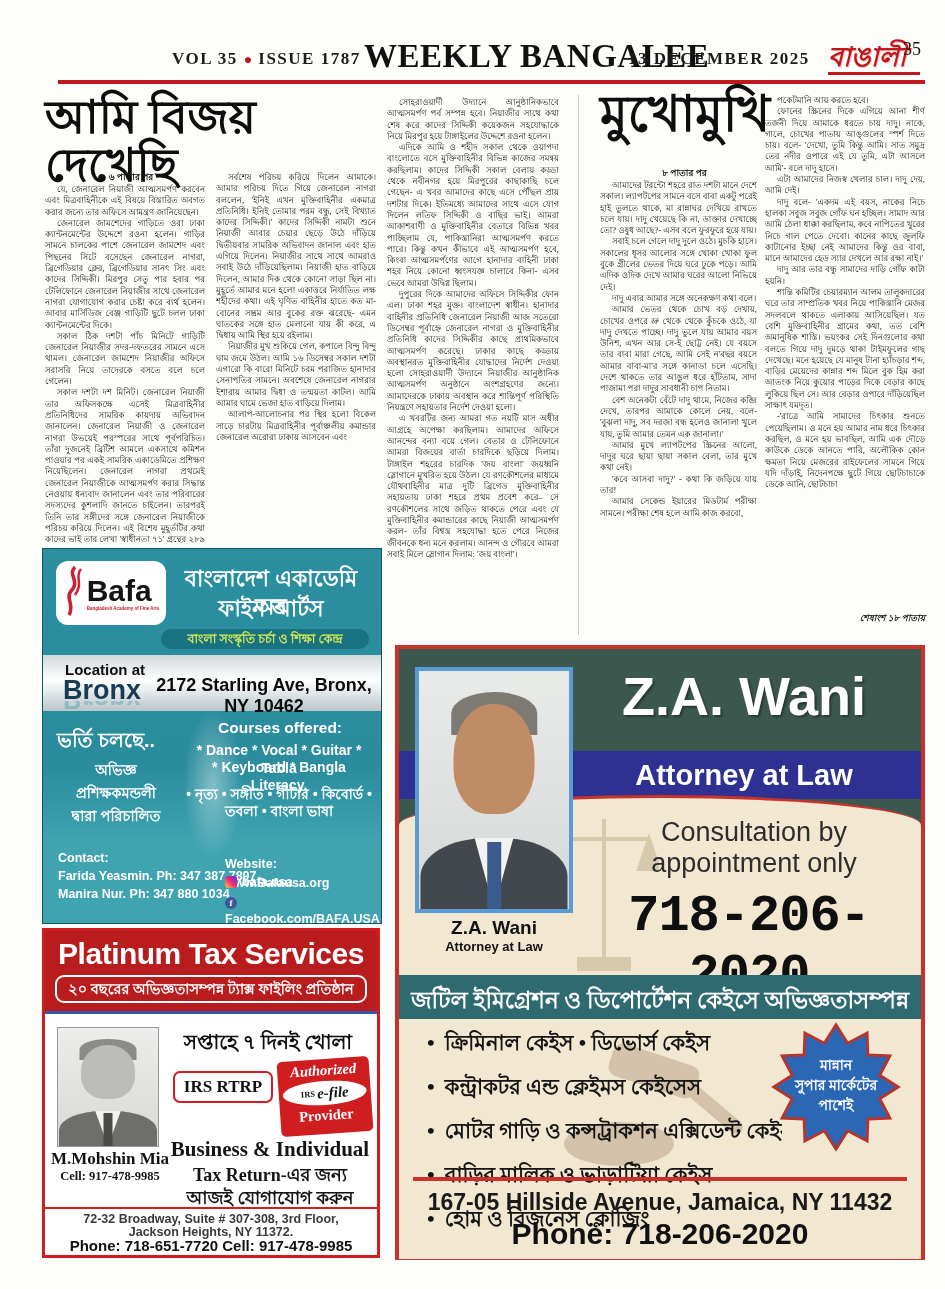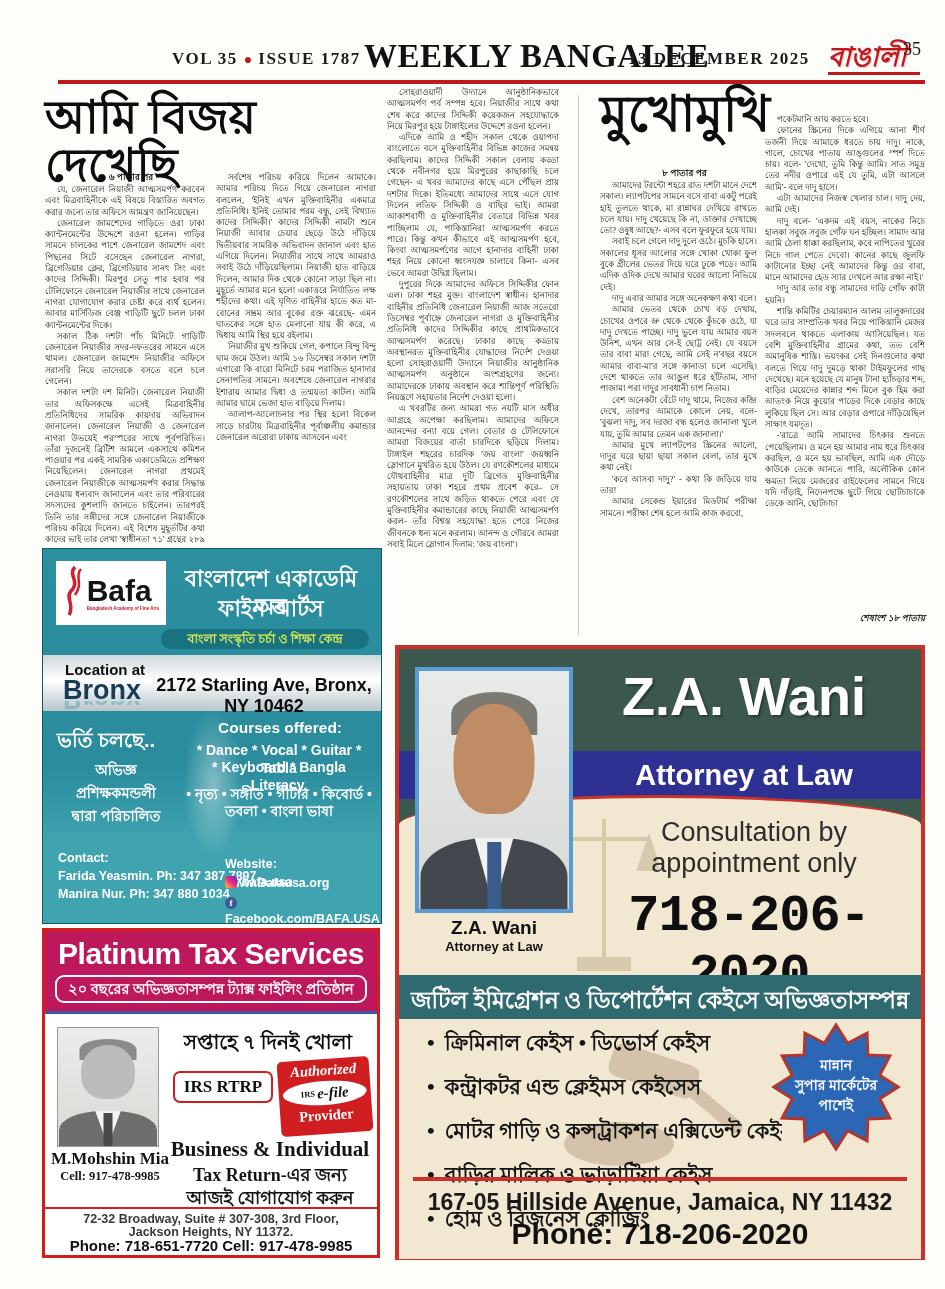--- a/index.html
+++ b/index.html
@@ -25,21 +25,21 @@
   .vdivider{width:1px;background:#c9c9c9;}
   
   .portrait{position:relative;overflow:hidden;}
   .portrait .p-head{position:absolute;left:50%;transform:translateX(-50%);top:14%;width:54%;height:46%;border-radius:48% 48% 42% 42%;}
   .portrait .p-hair{position:absolute;left:50%;transform:translateX(-50%);top:9%;width:57%;height:18%;border-radius:50% 50% 0 0;}
   .portrait .p-body{position:absolute;left:50%;transform:translateX(-50%);bottom:-6%;width:98%;height:36%;border-radius:45% 45% 0 0;}
   .portrait .p-shirt{position:absolute;left:50%;transform:translateX(-50%);bottom:0;width:26%;height:30%;background:#f2f2f0;clip-path:polygon(50% 100%,0 0,100% 0);}
   .portrait .p-tie{position:absolute;left:50%;transform:translateX(-50%);bottom:0;width:9%;height:28%;}
   
   .bafa{background:linear-gradient(180deg,#2b8fa0 0%,#2a8c9d 58%,#3fa3b0 78%,#3fa3b0 100%);border:1.5px solid #0f5864;}
-  .bafa-logo-box{background:#fff;border-radius:0;display:flex;align-items:center;justify-content:center;gap:2px;}
+  .bafa-logo-box{background:#fff;border-radius:12px;display:flex;align-items:center;justify-content:center;gap:2px;}
   .bafa-logo-text{font-family:"Liberation Sans",sans-serif;font-weight:bold;font-size:30px;color:#141414;line-height:1;}
   .bafa-logo-tag{font-family:"Liberation Sans",sans-serif;font-size:4.5px;color:#c02030;font-weight:bold;}
   .bafa-title{font-family:"Liberation Sans",sans-serif;font-weight:bold;color:#fff;font-size:22px;text-align:center;line-height:1.25;}
   .bafa-sub{background:#18727f;border-radius:10px;color:#cfe75a;font-size:12.5px;text-align:center;font-weight:bold;line-height:20px;}
   .bafa-loc{background:linear-gradient(180deg,#cfd8db,#ffffff 45%,#b9c6cb);}
   .bafa-loc-label{font-family:"Liberation Sans",sans-serif;font-weight:bold;font-size:15px;color:#101010;}
   .bafa-bronx{font-family:"Liberation Sans",sans-serif;font-weight:bold;font-size:27px;color:#173c54;line-height:.95;}
   .bafa-bronx-r{transform:scaleY(-1);opacity:.35;color:#2e8fa0;}
   .bafa-addr{font-family:"Liberation Sans",sans-serif;font-weight:bold;font-size:18px;color:#0c0c0c;text-align:center;}
   .bafa-white{color:#fff;font-family:"Liberation Sans",sans-serif;}
@@ -47,21 +47,21 @@
   .bafa-trainers div{font-size:14.5px;font-weight:600;text-align:center;line-height:1.6;}
   .bafa-courses-label{font-size:15.5px;font-weight:bold;}
   .bafa-course{font-size:14px;font-weight:bold;text-align:center;line-height:1.3;}
   .bafa-contact{font-size:12.5px;font-weight:bold;line-height:1.5;}
   .soc-icon{display:inline-block;width:12px;height:12px;border-radius:3px;vertical-align:-2px;margin-right:5px;}
   .ig{background:linear-gradient(45deg,#f9ce34,#ee2a7b,#6228d7);}
   .fb{background:#3b5998;border-radius:50%;color:#fff;font-size:9px;font-weight:bold;text-align:center;line-height:12px;font-family:"Liberation Serif",serif;}
   .bafa-glow{background:radial-gradient(ellipse at center,rgba(255,255,255,.4),rgba(255,255,255,0) 70%);}
   
   .plat{background:#fff;border:3px solid #cf1d20;}
-  .plat-head{background:#be185d;}
+  .plat-head{background:#b91c1c;}
   .plat-title{font-family:"Liberation Sans",sans-serif;font-weight:bold;font-size:30px;color:#fff;text-align:center;letter-spacing:-.5px;}
   .plat-tag{border:2px solid #fff;border-radius:9px;color:#fff;font-weight:bold;font-size:14.5px;text-align:center;line-height:24px;}
   .plat-blue{background:#3a57a7;height:3px;}
   .plat-open{font-weight:bold;font-size:20px;text-align:center;color:#0d0d0d;}
   .plat-irs{border:2.5px solid #cf1d20;border-radius:7px;font-weight:bold;font-size:17px;text-align:center;line-height:28px;color:#111;}
   .plat-badge{background:#cf1d20;border-radius:5px;transform:rotate(-4deg);color:#fff;text-align:center;padding-top:3px;}
   .plat-badge .auth{font-style:italic;font-weight:bold;font-size:14.5px;}
   .plat-badge .oval{background:#fff;border-radius:50%;width:84px;height:24px;margin:2px auto;color:#111;
         display:flex;align-items:center;justify-content:center;font-weight:bold;}
   .plat-badge .oval .irs{font-size:8.5px;margin-right:2px;}
@@ -120,21 +120,21 @@
         <p>সকাল দশটা দশ মিনিট। জেনারেল নিয়াজী তার অফিসকক্ষে এসেই মিত্রবাহিনীর প্রতিনিধিদের সামরিক কায়দায় অভিবাদন জানালেন। জেনারেল নিয়াজী ও জেনারেল নাগরা উভয়েই পরস্পরের সাথে পূর্বপরিচিত। তাঁরা দুজনেই ব্রিটিশ আমলে একসাথে কমিশন পাওয়ার পর একই সামরিক একাডেমিতে প্রশিক্ষণ নিয়েছিলেন। জেনারেল নাগরা প্রথমেই জেনারেল নিয়াজীকে আত্মসমর্পণ করার সিদ্ধান্ত নেওয়ায় ধন্যবাদ জানালেন এবং তার পরিবারের সদস্যদের কুশলাদি জানতে চাইলেন। তারপরই তিনি তার সঙ্গীদের সঙ্গে জেনারেল নিয়াজীকে পরিচয় করিয়ে দিলেন। এই বিশেষ মুহূর্তটির কথা কাদের ভাই তার লেখা 'স্বাধীনতা ৭১' গ্রন্থের ২৮৯ পৃষ্ঠায় এইভাবে বর্ণনা দিয়েছেন:</p>
       </div>
   </div>
   <div class="abs bodycol" style="left:216px;top:172px;width:160px;height:372px;">
     <div>
         <p>সর্বশেষ পরিচয় করিয়ে দিলেন আমাকে। আমার পরিচয় দিতে গিয়ে জেনারেল নাগরা বললেন, 'ইনিই এখন মুক্তিবাহিনীর একমাত্র প্রতিনিধি। ইনিই তোমার পরম বন্ধু, সেই বিখ্যাত কাদের সিদ্দিকী।' কাদের সিদ্দিকী নামটা শুনে নিয়াজী আবার চেয়ার ছেড়ে উঠে দাঁড়িয়ে দ্বিতীয়বার সামরিক অভিবাদন জানাল এবং হাত এগিয়ে দিলেন। নিয়াজীর সাথে সাথে আমরাও সবাই উঠে দাঁড়িয়েছিলাম। নিয়াজী হাত বাড়িয়ে দিলেন, আমার দিক থেকে কোনো সাড়া ছিল না। মুহূর্তে আমার মনে হলো একাত্তরে নির্যাতিত লক্ষ শহীদের কথা। এই ঘৃণিত বাহিনীর হাতে কত মা-বোনের সম্ভ্রম আর বুকের রক্ত ঝরেছে- এমন ঘাতকের সঙ্গে হাত মেলানো যায় কী করে, এ দ্বিধায় আমি স্থির হয়ে রইলাম।</p>
         <p>নিয়াজীর মুখ শুকিয়ে গেল, কপালে বিন্দু বিন্দু ঘাম জমে উঠল। আমি ১৬ ডিসেম্বর সকাল দশটা এগারো কি বারো মিনিটে চরম পরাজিত হানাদার সেনাপতির সামনে। অবশেষে জেনারেল নাগরার ইশারায় আমার দ্বিধা ও তন্ময়তা কাটল। আমি আমার ঘামে ভেজা হাত বাড়িয়ে দিলাম।</p>
         <p>আলাপ-আলোচনার পর স্থির হলো বিকেল সাড়ে চারটায় মিত্রবাহিনীর পূর্বাঞ্চলীয় কমান্ডার জেনারেল অরোরা ঢাকায় আসবেন এবং</p>
       </div>
   </div>
-  <div class="abs bodycol" style="left:387px;top:87px;width:172px;height:542px;">
+  <div class="abs bodycol" style="left:387px;top:97px;width:172px;height:542px;">
     <div>
         <p>সোহরাওয়ার্দী উদ্যানে আনুষ্ঠানিকভাবে আত্মসমর্পণ পর্ব সম্পন্ন হবে। নিয়াজীর সাথে কথা শেষ করে কাদের সিদ্দিকী কয়েকজন সহযোদ্ধাকে নিয়ে মিরপুর হয়ে টাঙ্গাইলের উদ্দেশে রওনা হলেন।</p>
         <p>এদিকে আমি ও শহীদ সকাল থেকে ওয়াপদা বাংলোতে বসে মুক্তিবাহিনীর বিভিন্ন কাজের সমন্বয় করছিলাম। কাদের সিদ্দিকী সকাল বেলায় কড্ডা থেকে নবীনগর হয়ে মিরপুরের কাছাকাছি চলে গেছেন- এ খবর আমাদের কাছে এসে পৌঁছল প্রায় দশটার দিকে। ইতিমধ্যে আমাদের সাথে এসে যোগ দিলেন লতিফ সিদ্দিকী ও বাছির ভাই। আমরা আকাশবাণী ও মুক্তিবাহিনীর বেতারে বিভিন্ন খবর পাচ্ছিলাম যে, পাকিস্তানিরা আত্মসমর্পণ করতে পারে। কিন্তু কখন কীভাবে এই আত্মসমর্পণ হবে, কিংবা আত্মসমর্পণের আগে হানাদার বাহিনী ঢাকা শহর নিয়ে কোনো ধ্বংসযজ্ঞ চালাবে কিনা- এসব ভেবে আমরা উদ্বিগ্ন ছিলাম।</p>
         <p>দুপুরের দিকে আমাদের অফিসে সিদ্দিকীর ফোন এল। ঢাকা শহর মুক্ত। বাংলাদেশ স্বাধীন। হানাদার বাহিনীর প্রতিনিধি জেনারেল নিয়াজী আজ সতেরো ডিসেম্বর পূর্বাহ্নে জেনারেল নাগরা ও মুক্তিবাহিনীর প্রতিনিধি কাদের সিদ্দিকীর কাছে প্রাথমিকভাবে আত্মসমর্পণ করেছে। ঢাকার কাছে কড্ডায় অবস্থানরত মুক্তিবাহিনীর যোদ্ধাদের নির্দেশ দেওয়া হলো সোহরাওয়ার্দী উদ্যানে নিয়াজীর আনুষ্ঠানিক আত্মসমর্পণ অনুষ্ঠানে অংশগ্রহণের জন্যে। আমাদেরকে ঢাকায় অবস্থান করে শান্তিপূর্ণ পরিস্থিতি নিয়ন্ত্রণে সহায়তার নির্দেশ দেওয়া হলো।</p>
         <p>এ খবরটির জন্য আমরা গত নয়টি মাস অধীর আগ্রহে অপেক্ষা করছিলাম। আমাদের অফিসে আনন্দের বন্যা বয়ে গেল। বেতার ও টেলিফোনে আমরা বিজয়ের বার্তা চারদিকে ছড়িয়ে দিলাম। টাঙ্গাইল শহরের চারদিক 'জয় বাংলা' জয়ধ্বনি স্লোগানে মুখরিত হয়ে উঠল। যে রণকৌশলের মাধ্যমে যৌথবাহিনীর মাত্র দুটি ব্রিগেড মুক্তিবাহিনীর সহায়তায় ঢাকা শহরে প্রথম প্রবেশ করে– সে রণকৌশলের সাথে জড়িত থাকতে পেরে এবং যে মুক্তিবাহিনীর কমান্ডারের কাছে নিয়াজী আত্মসমর্পণ করল- তাঁর বিশ্বস্ত সহযোদ্ধা হতে পেরে নিজের জীবনকে ধন্য মনে করলাম। আনন্দ ও গৌরবে আমরা সবাই মিলে স্লোগান দিলাম: 'জয় বাংলা'।</p>
       </div>
   </div>
 
   <div class="abs vdivider" style="left:578px;top:95px;height:540px;"></div>
 
@@ -146,21 +146,21 @@
         <p>আমাদের টরন্টো শহরে রাত দশটা মানে দেশে সকাল। ল্যাপটপের সামনে বসে বাবা একটু পরেই হাই তুলতে থাকে, মা রান্নাঘর দেখিয়ে রাখতে চলে যায়। দাদু খেয়েছে কি না, ডাক্তার দেখাচ্ছে তো? ওষুধ আছে?- এসব বলে ফুরফুরে হয়ে যায়।</p>
         <p>সবাই চলে গেলে দাদু দুলে ওঠে। মুচকি হাসে। সকালের ধূসর আলোর সঙ্গে খোকা খোকা ফুল বুকে গ্রীলের ভেতর দিয়ে ঘরে ঢুকে পড়ে। আমি এদিক ওদিক দেখে আমার ঘরের আলো নিভিয়ে দেই।</p>
         <p>দাদু এবার আমার সঙ্গে অনেকক্ষণ কথা বলে।</p>
         <p>আমার ভেতর থেকে চোখ বড় দেখায়, চোখের ওপরে ভ্রু থেকে থেকে কুঁচকে ওঠে, যা দাদু দেখতে পাচ্ছে। দাদু ভুলে যায় আমার বয়স উনিশ, এখন আর সে-ই ছোট্ট নেই। যে বয়সে তার বাবা মারা গেছে, আমি সেই ন'বছর বয়সে আমার বাবা-মা'র সঙ্গে কানাডা চলে এসেছি। দেশে থাকতে তার আঙুল ধরে হাঁটতাম, সাদা পাজামা পরা দাদুর সাবধানী চাপ নিতাম।</p>
         <p>বেশ অনেকটা বেঁটে দাদু থামে, নিজের কব্জি দেখে, তারপর আমাকে কোলে নেয়, বলে- 'বুঝলা দাদু, সব দরজা বন্ধ হলেও জানালা খুলে যায়, তুমি আমার তেমন এক জানালা।'</p>
         <p>আমার মুখে ল্যাপটপের স্ক্রিনের আলো, দাদুর ঘরে ছায়া ছায়া সকাল বেলা, তার মুখে কথা নেই।</p>
         <p>'কবে আসবা দাদু?' - কথা কি জড়িয়ে যায় তার!</p>
         <p>আমার সেকেন্ড ইয়ারের মিডটার্ম পরীক্ষা সামনে। পরীক্ষা শেষ হলে আমি কাজ করবো,</p>
       </div>
   </div>
-  <div class="abs bodycol" style="left:765px;top:95px;width:160px;height:528px;margin-top:19px;">
+  <div class="abs bodycol" style="left:765px;top:95px;width:160px;height:528px;">
     <div>
         <p>পকেটমানি আয় করতে হবে।</p>
         <p>ফোনের স্ক্রিনের দিকে এগিয়ে আনা শীর্ণ তর্জনী দিয়ে আমাকে ধরতে চায় দাদু। নাকে, গালে, চোখের পাতায় আঙ্গুলের স্পর্শ দিতে চায়। বলে- 'দেখো, তুমি কিন্তু আমি। সাত সমুদ্র তের নদীর ওপারে এই যে তুমি, এটা আসলে আমি'- বলে দাদু হাসে।</p>
         <p>এটা আমাদের নিজস্ব খেলার চাল। দাদু দেয়, আমি দেই।</p>
         <p>দাদু বলে- 'একদম এই বয়স, নাকের নিচে হালকা সবুজ সবুজ গোঁফ ঘন হচ্ছিল। সামাদ আর আমি ঠেলা ধাক্কা করছিলাম, কবে নাপিতের খুরের নিচে গাল পেতে দেবো। কানের কাছে জুলফি কাটানোর ইচ্ছা নেই আমাদের কিন্তু ওর বাবা, মানে আমাদের হেড স্যার দেখলে আর রক্ষা নাই।'</p>
         <p>দাদু আর তার বন্ধু সামাদের দাড়ি গোঁফ কাটা হয়নি।</p>
         <p>শান্তি কমিটির চেয়ারম্যান আলম তালুকদারের ঘরে তার সাম্প্রতিক খবর নিয়ে পাকিস্তানি মেজর সদলবলে থাকতে এলাকায় আসিয়েছিল। যত বেশি মুক্তিবাহিনীর গ্রামের কথা, তত বেশি অমানুষিক শাস্তি। ভয়ংকর সেই দিনগুলোর কথা বলতে গিয়ে দাদু দুমড়ে থাকা টাইমফুলের গাছ দেখেছে। মনে হয়েছে যে মানুষ টানা হ্যাঁচড়ার শব্দ, বাড়ির মেয়েদের কান্নার শব্দ মিলে বুক হিম করা আতংক নিয়ে কুয়োর পাড়ের দিকে বেড়ার কাছে লুকিয়ে ছিল সে। আর বেড়ার ওপারে দাঁড়িয়েছিল সাক্ষাৎ যমদূত।</p>
         <p>-'রাত্রে আমি সামাদের চিৎকার শুনতে পেয়েছিলাম। ও মনে হয় আমার নাম ধরে চিৎকার করছিল, ও মনে হয় ভাবছিল, আমি এক দৌড়ে কাউকে ডেকে আনতে পারি, অলৌকিক কোন ক্ষমতা নিয়ে মেজরের রাইফেলের সামনে গিয়ে যদি দাঁড়াই, নিদেনপক্ষে ছুটে গিয়ে ছোটচাচাকে ডেকে আনি, ছোটচাচা</p>
       </div>
   </div>

